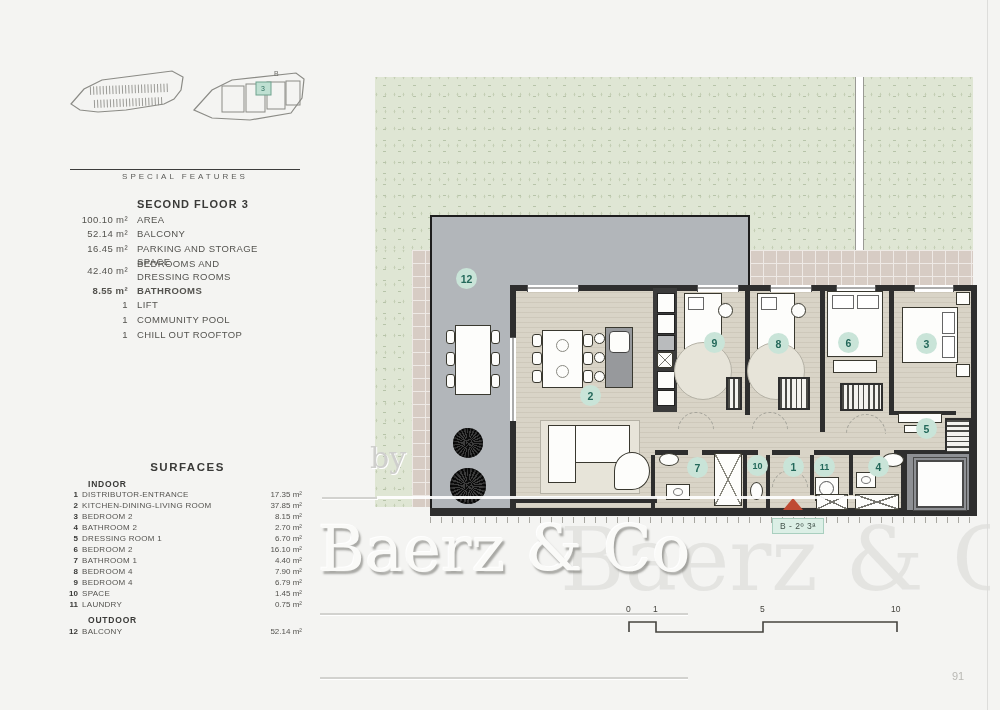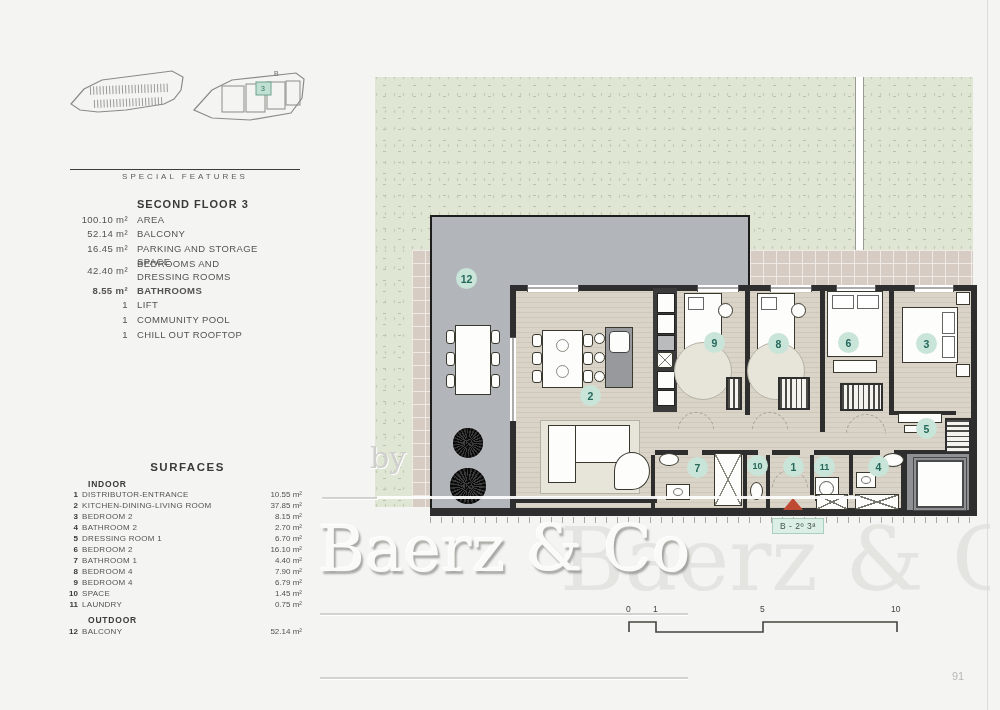--- a/index.html
+++ b/index.html
@@ -129,21 +129,21 @@
     <span class="feat-val">1</span>
     <span class="feat-lbl">CHILL OUT ROOFTOP</span>
   </div>
 
   <div class="abs surf-title" style="left:75px;top:461px;width:225px;">SURFACES</div>
   <div class="abs surf-head" style="left:88px;top:479px;">INDOOR</div>
 
   <div class="surf-row" style="left:62px;top:490px;">
     <span class="surf-num">1</span>
     <span class="surf-lbl">DISTRIBUTOR-ENTRANCE</span>
-    <span class="surf-val">10.55 m²</span>
+    <span class="surf-val">17.35 m²</span>
   </div>
   <div class="surf-row" style="left:62px;top:501px;">
     <span class="surf-num">2</span>
     <span class="surf-lbl">KITCHEN-DINING-LIVING ROOM</span>
     <span class="surf-val">37.85 m²</span>
   </div>
   <div class="surf-row" style="left:62px;top:512px;">
     <span class="surf-num">3</span>
     <span class="surf-lbl">BEDROOM 2</span>
     <span class="surf-val">8.15 m²</span>

